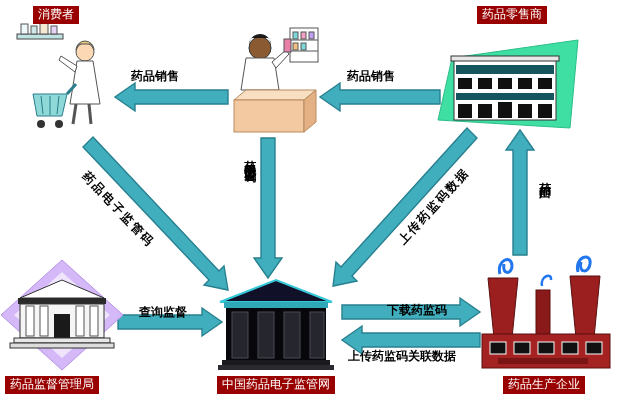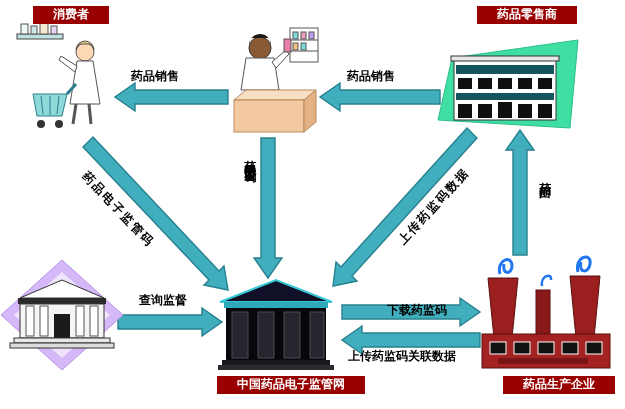--- a/index.html
+++ b/index.html
@@ -10,21 +10,21 @@
   }
   html,body{margin:0;padding:0;background:#fff;}
   .stage{
     position:relative;width:625px;height:409px;background:#fff;overflow:hidden;
     font-family:"DejaVu Sans",sans-serif;
   }
   .gfx{position:absolute;left:0;top:0;}
   .block-arrow{fill:var(--arrow-fill);stroke:var(--arrow-stroke);stroke-width:1.4;}
   .node-label{
     position:absolute;background:var(--label-bg);color:var(--label-text);
-    font-size:12px;font-weight:bold;line-height:1.15;padding:2px 20px;white-space:nowrap;
+    font-size:12px;font-weight:normal;line-height:1.15;padding:2px 5px;white-space:nowrap;
   }
   .flow-label{
     position:absolute;color:#000;font-size:12px;font-weight:bold;white-space:nowrap;
     line-height:1.1;
   }
   .halo{
     text-shadow:-1px -1px 0 #fff,1px -1px 0 #fff,-1px 1px 0 #fff,1px 1px 0 #fff,0 0 3px #fff;
   }
   .vert{writing-mode:vertical-rl;letter-spacing:2px;}
   .rot{text-align:center;letter-spacing:2px;transform-origin:center;}
@@ -143,25 +143,26 @@
       <rect x="36" y="96" width="16" height="12" fill="#111111" stroke="#ffffff"></rect>
       <rect x="60" y="96" width="16" height="12" fill="#111111" stroke="#ffffff"></rect>
       <rect x="84" y="96" width="16" height="12" fill="#111111" stroke="#ffffff"></rect>
       <rect x="108" y="96" width="16" height="12" fill="#111111" stroke="#ffffff"></rect>
       <rect x="20" y="112" width="90" height="6" fill="#7A1515"></rect>
     </g>
   </svg>
 
   <div class="node-label" style="left:33px;top:6px">消费者</div>
   <div class="node-label" style="left:477px;top:6px">药品零售商</div>
+  <div class="node-label" style="left:5px;top:376px">药品监督管理局</div>
   <div class="node-label" style="left:503px;top:376px">药品生产企业</div>
   <div class="node-label" style="left:217px;top:376px">中国药品电子监管网</div>
 
   <div class="flow-label" style="left:131px;top:70px">药品销售</div>
   <div class="flow-label" style="left:347px;top:70px">药品销售</div>
   <div class="flow-label rot halo" style="left:53px;top:203px;width:130px;transform:rotate(46.5deg)">药品电子监管码</div>
   <div class="flow-label vert halo" style="left:243px;top:150px">药品电子监管码</div>
   <div class="flow-label rot halo" style="left:369px;top:200px;width:130px;transform:rotate(-47.5deg)">上传药监码数据</div>
   <div class="flow-label vert halo" style="left:538px;top:172px">药品出厂</div>
-  <div class="flow-label" style="left:139px;top:294px">查询监督</div>
+  <div class="flow-label" style="left:139px;top:306px">查询监督</div>
   <div class="flow-label" style="left:387px;top:304px">下载药监码</div>
   <div class="flow-label" style="left:348px;top:350px">上传药监码关联数据</div>
 </div>
 
 </body></html>

